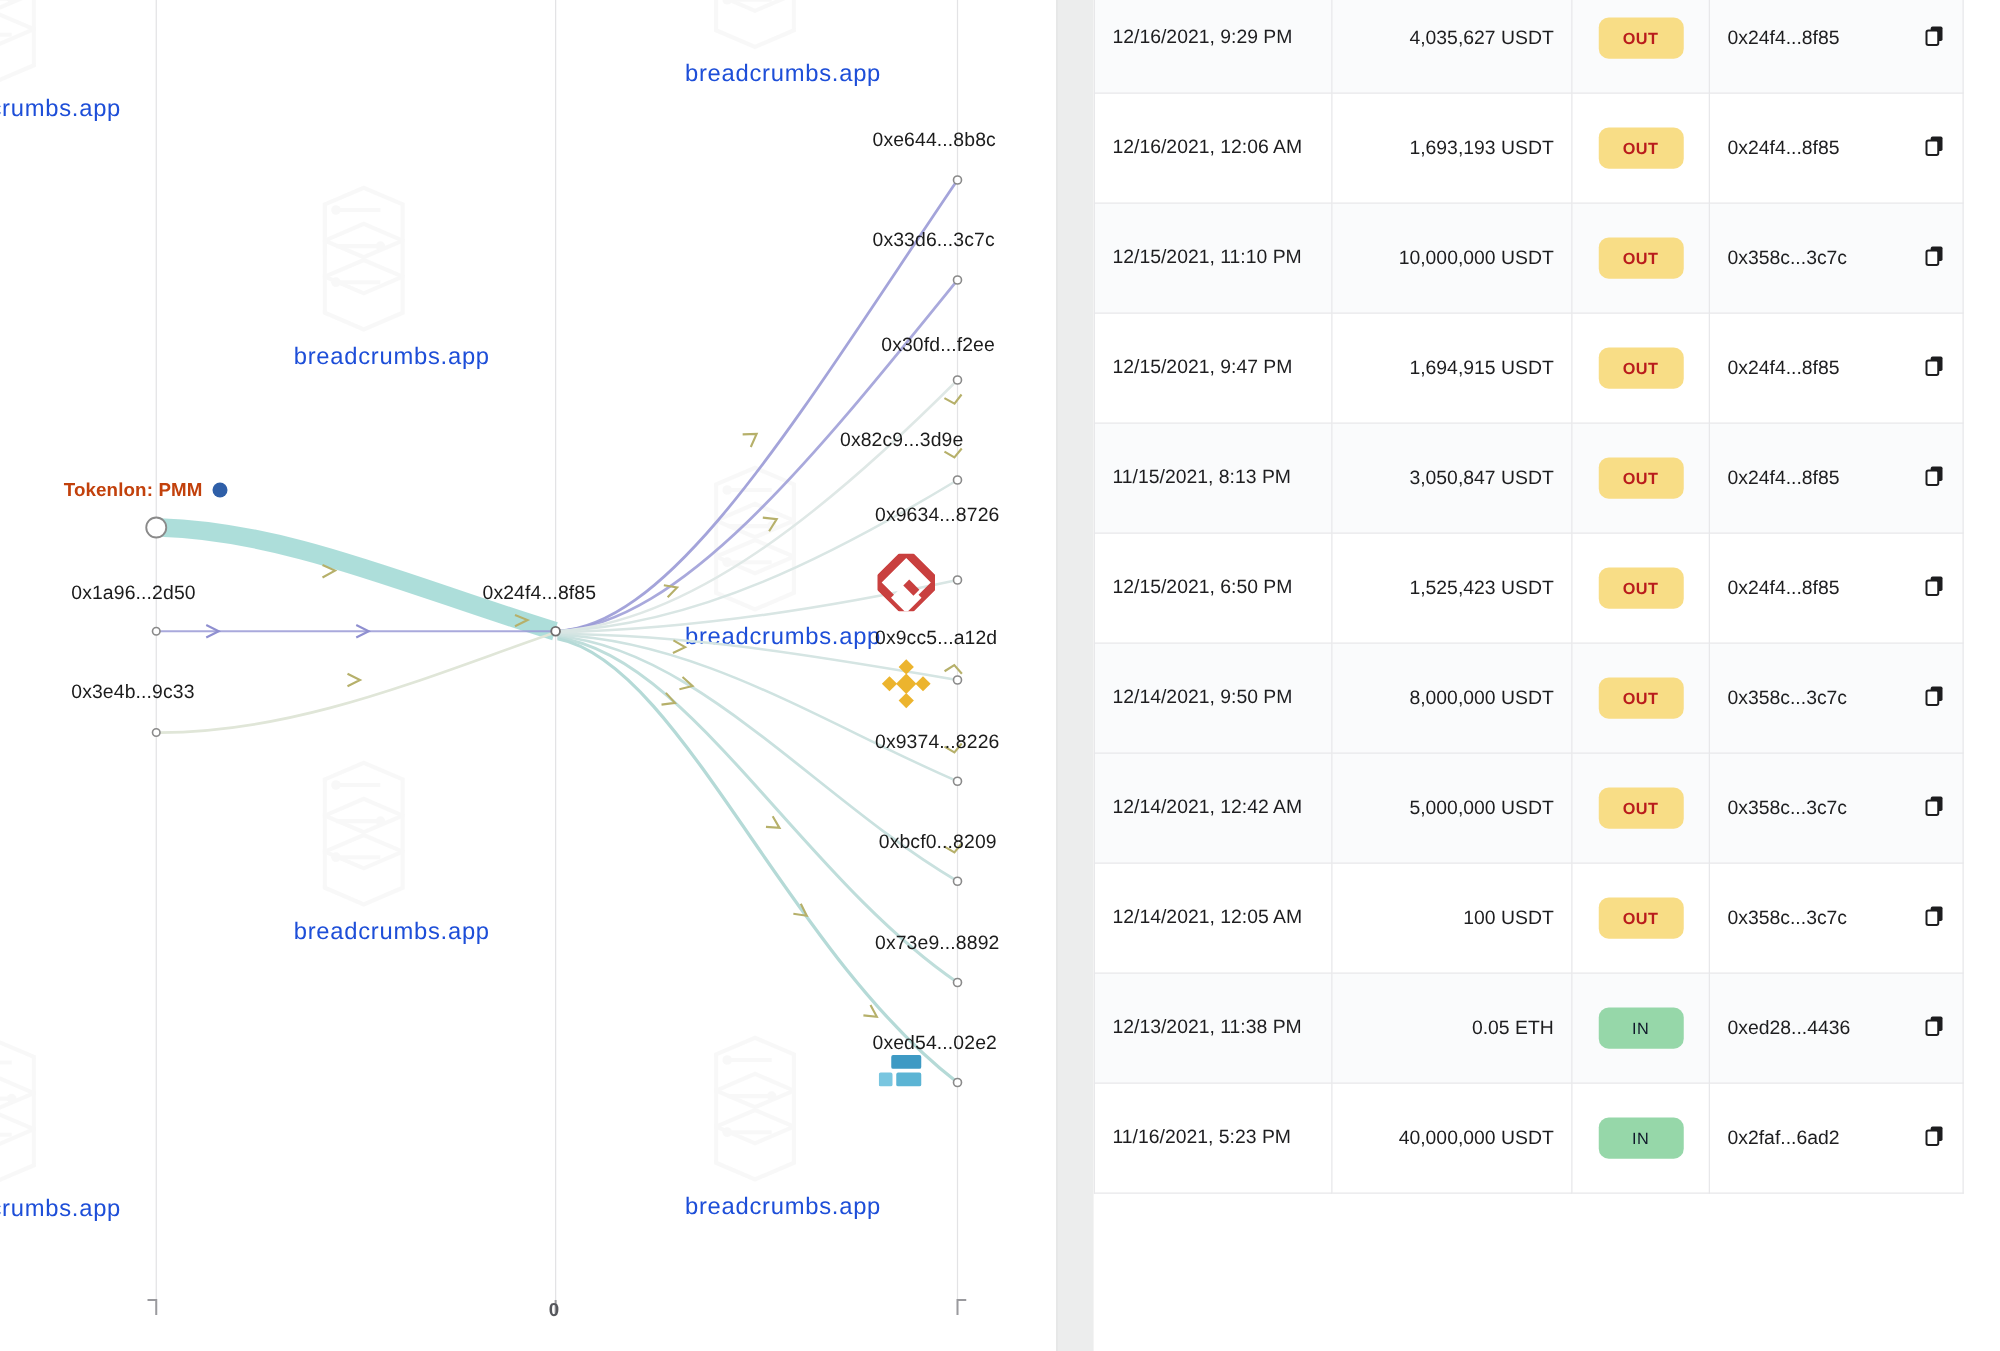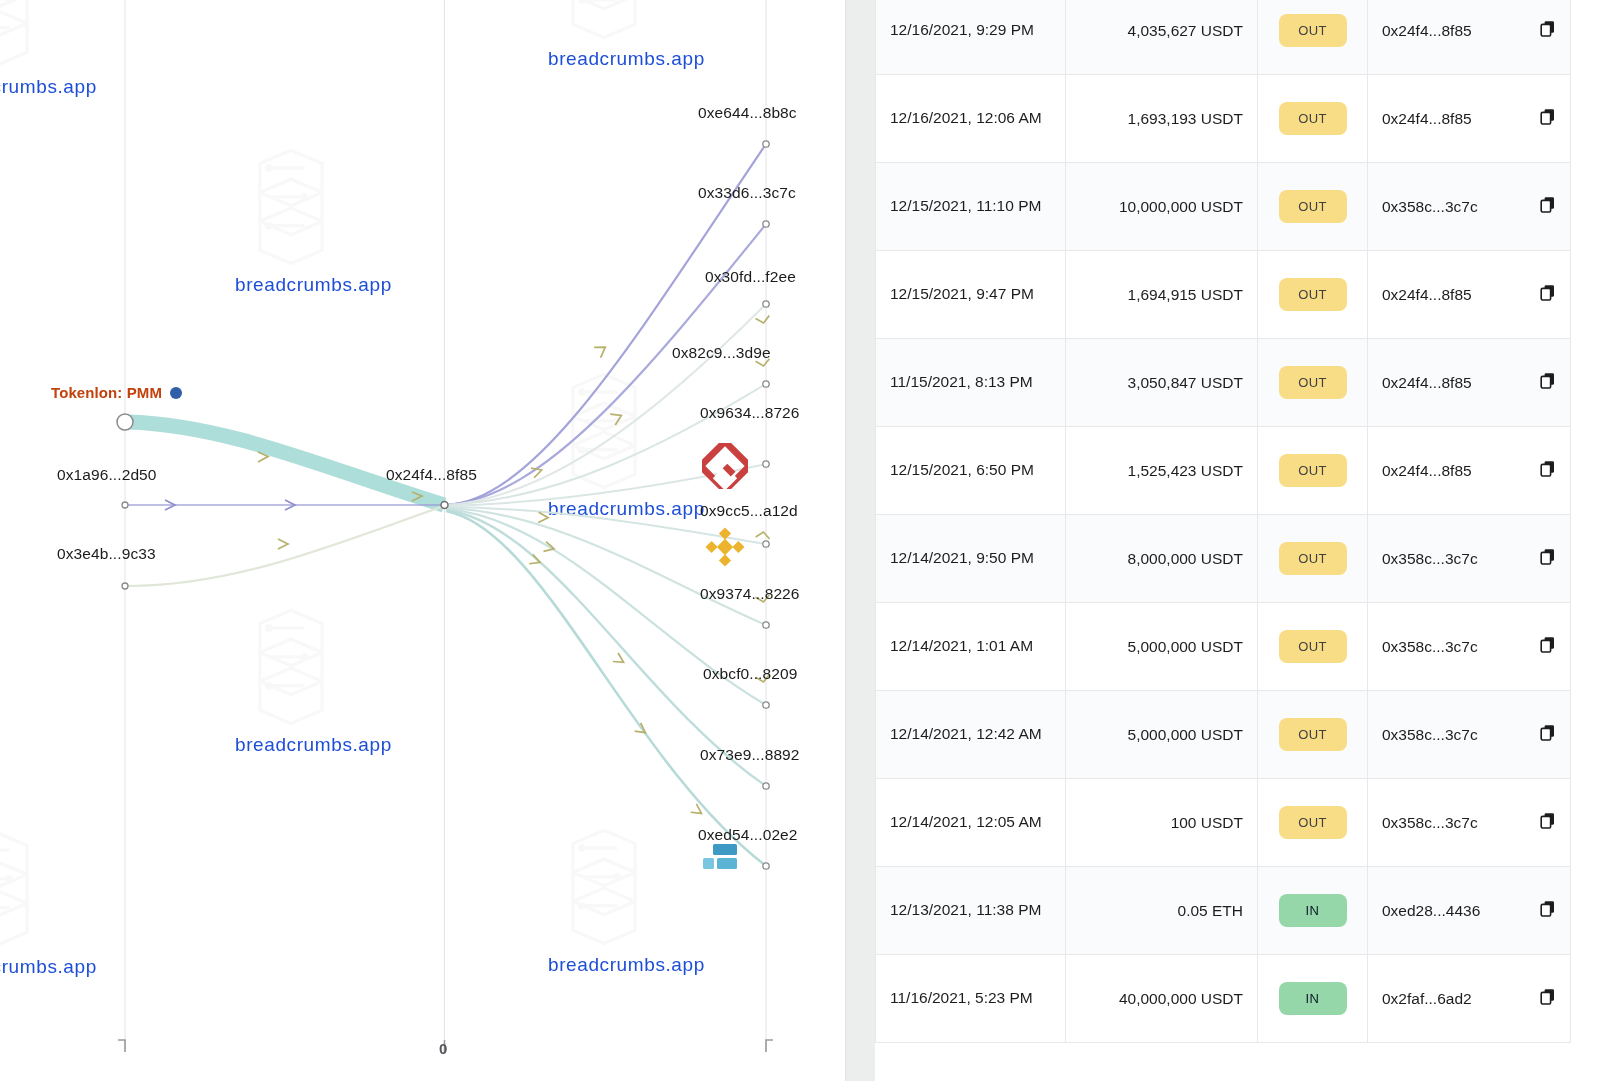--- a/index.html
+++ b/index.html
@@ -86,21 +86,21 @@
   .pill {
     display:inline-block;
     min-width: 68px;
     padding: 9px 0 9px 0;
     border-radius: 8px;
     font-size: 13px;
     letter-spacing: .4px;
     text-align:center;
     font-family: "Liberation Sans", sans-serif;
   }
-  .pill.out { background:#f8dd86; color:#404040; }
+  .pill.out { background:#f8dd86; color:#b91c1c;font-weight:bold; }
   .pill.in  { background:#96d7a9; color:#0f172a; }
 
   .addr-wrap { display:flex; align-items:center; justify-content:space-between; gap:10px; }
   .copy-ico { flex: 0 0 auto; display:inline-block; }
 </style>
 </head>
 <body>
 
 <div id="app">
 
@@ -461,34 +461,20 @@
             <td class="c-addr">
               <div class="addr-wrap">
                 <span>0x358c...3c7c</span>
                 <span><svg class="copy-ico" width="16" height="17" viewBox="0 0 16 17">
                     <rect x="4.6" y="1.2" width="9.4" height="11.6" rx="1.4" fill="#1d1d1f"></rect>
                     <rect x="1.2" y="4.4" width="9.4" height="11.6" rx="1.4" fill="#ffffff" stroke="#1d1d1f" stroke-width="1.6"></rect>
                   </svg></span>
               </div>
             </td>
           </tr>
-          <tr class="plain">
-            <td class="c-date">12/14/2021, 1:01 AM</td>
-            <td class="c-amt">5,000,000 USDT</td>
-            <td class="c-dir"><span class="pill out">OUT</span></td>
-            <td class="c-addr">
-              <div class="addr-wrap">
-                <span>0x358c...3c7c</span>
-                <span><svg class="copy-ico" width="16" height="17" viewBox="0 0 16 17">
-                    <rect x="4.6" y="1.2" width="9.4" height="11.6" rx="1.4" fill="#1d1d1f"></rect>
-                    <rect x="1.2" y="4.4" width="9.4" height="11.6" rx="1.4" fill="#ffffff" stroke="#1d1d1f" stroke-width="1.6"></rect>
-                  </svg></span>
-              </div>
-            </td>
-          </tr>
           <tr class="alt">
             <td class="c-date">12/14/2021, 12:42 AM</td>
             <td class="c-amt">5,000,000 USDT</td>
             <td class="c-dir"><span class="pill out">OUT</span></td>
             <td class="c-addr">
               <div class="addr-wrap">
                 <span>0x358c...3c7c</span>
                 <span><svg class="copy-ico" width="16" height="17" viewBox="0 0 16 17">
                     <rect x="4.6" y="1.2" width="9.4" height="11.6" rx="1.4" fill="#1d1d1f"></rect>
                     <rect x="1.2" y="4.4" width="9.4" height="11.6" rx="1.4" fill="#ffffff" stroke="#1d1d1f" stroke-width="1.6"></rect>

